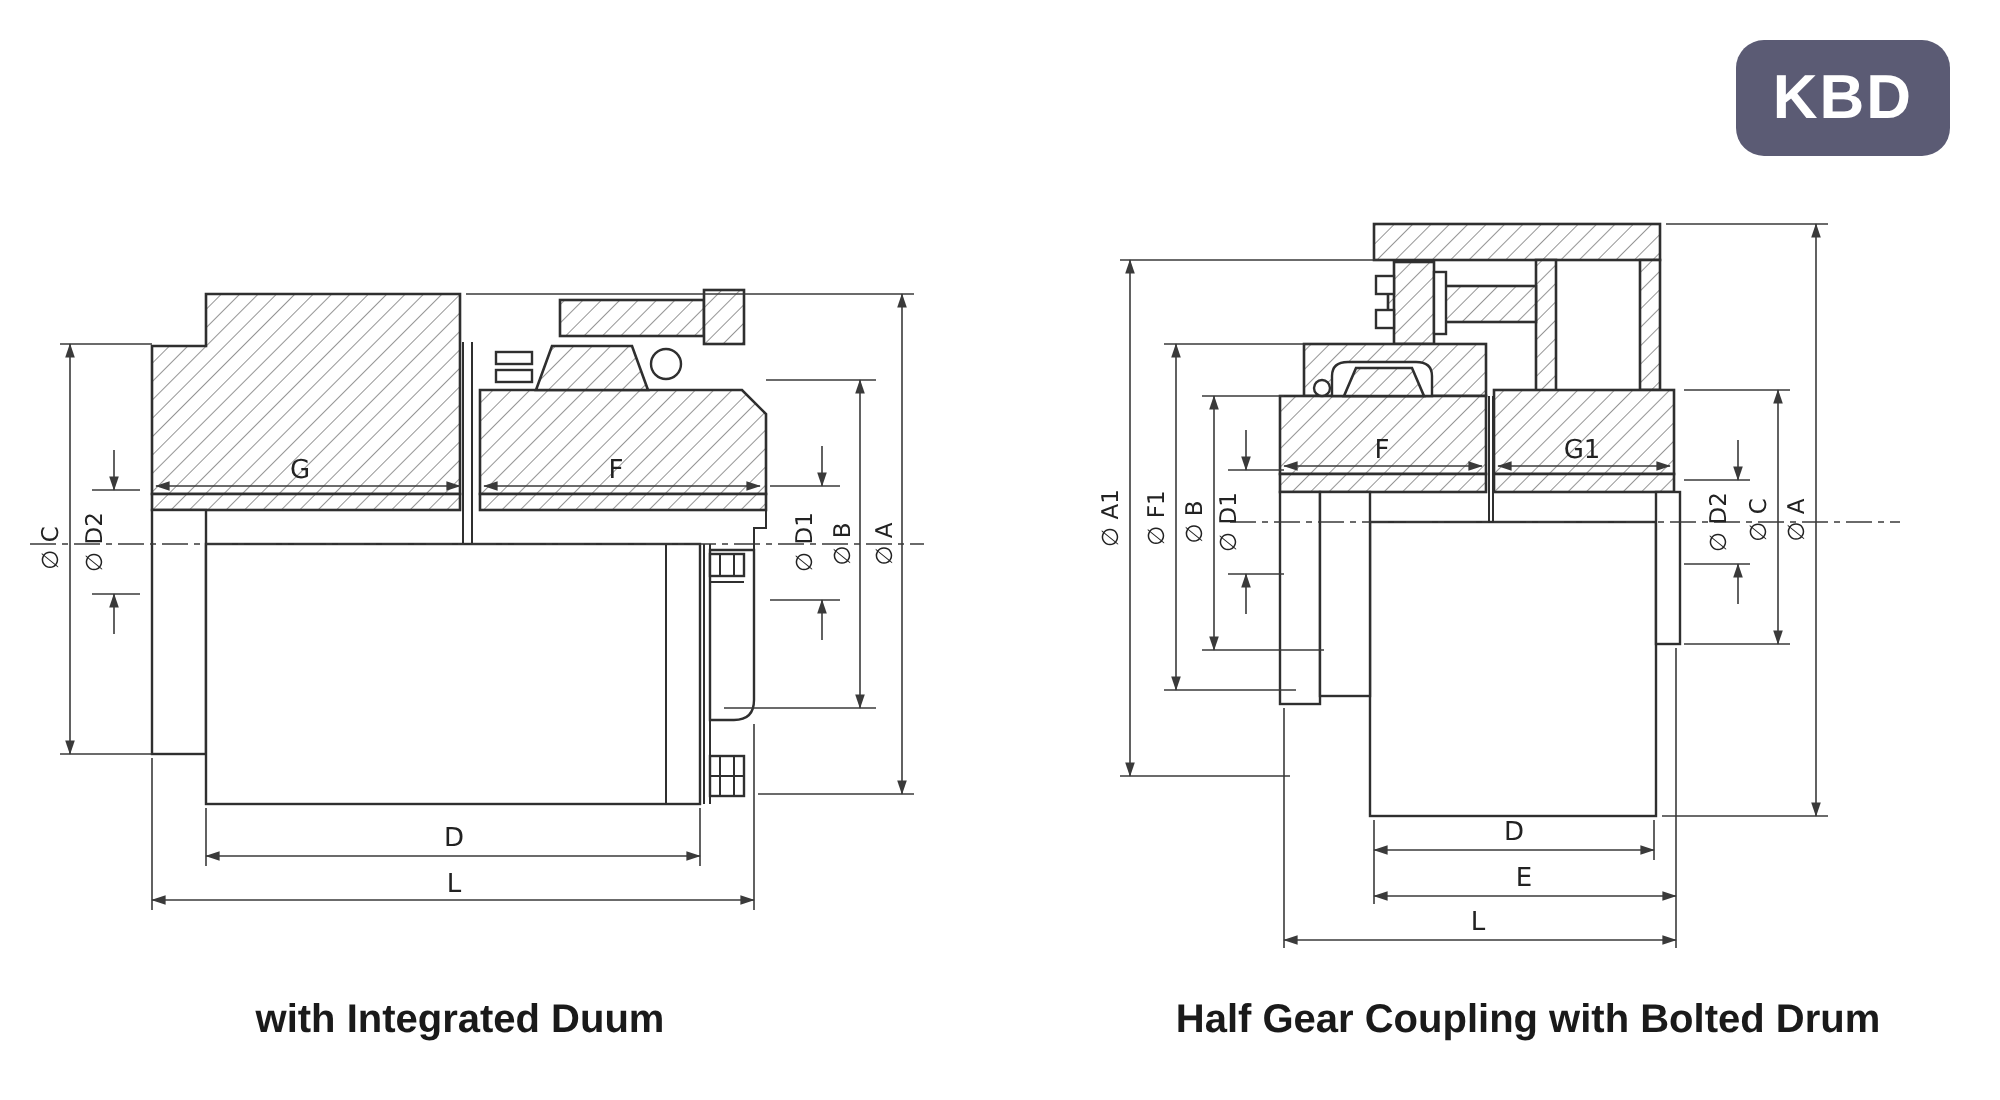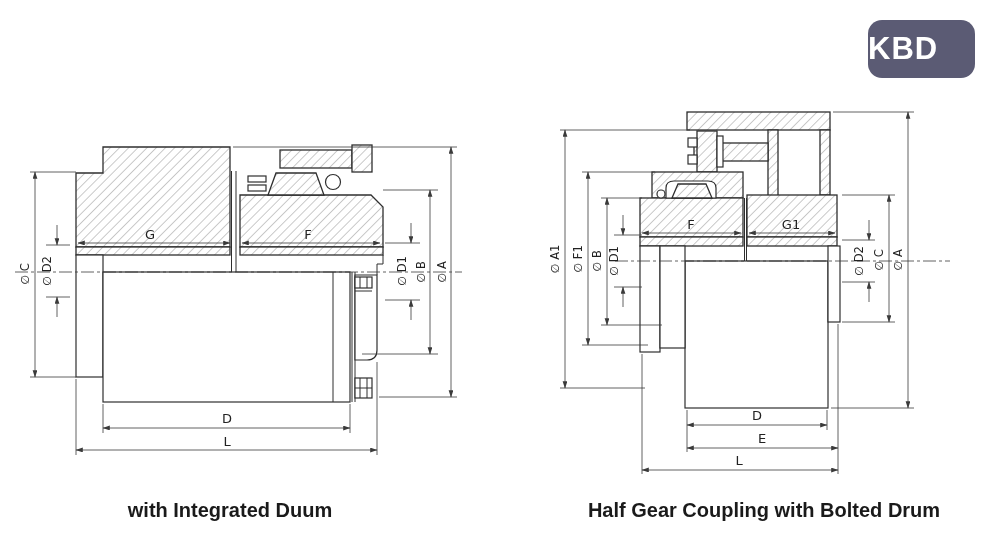--- a/index.html
+++ b/index.html
@@ -1,19 +1,19 @@
 <!DOCTYPE html>
 <html><head>
 <meta charset="utf-8">
 <style>
   html,body{margin:0;padding:0;background:#ffffff;}
   #stage{position:relative;width:1000px;height:550px;background:#fff;overflow:hidden;
          font-family:"Liberation Sans",sans-serif;}
   #logo{position:absolute;left:868px;top:20px;width:107px;height:58px;border-radius:14px;
-        display:flex;align-items:center;justify-content:flex-start;}
+        display:flex;align-items:center;justify-content:center;}
   #logo span{color:#fff;font-size:31px;font-weight:bold;letter-spacing:1px;
              font-family:"Liberation Sans",sans-serif;}
   .caption{position:absolute;top:499px;width:460px;text-align:center;color:#1a1a1a;
            font-size:20px;font-weight:bold;font-family:"Liberation Sans",sans-serif;}
   #cap-left{left:0px;}
   #cap-right{left:534px;}
   svg{position:absolute;left:0;top:0;}
   .hs{fill:url(#h);stroke:#2f2f2f;stroke-width:1.3;}
   .ws{fill:#ffffff;stroke:#2f2f2f;stroke-width:1.2;}
   .tl{stroke:#2f2f2f;stroke-width:1;fill:none;}

